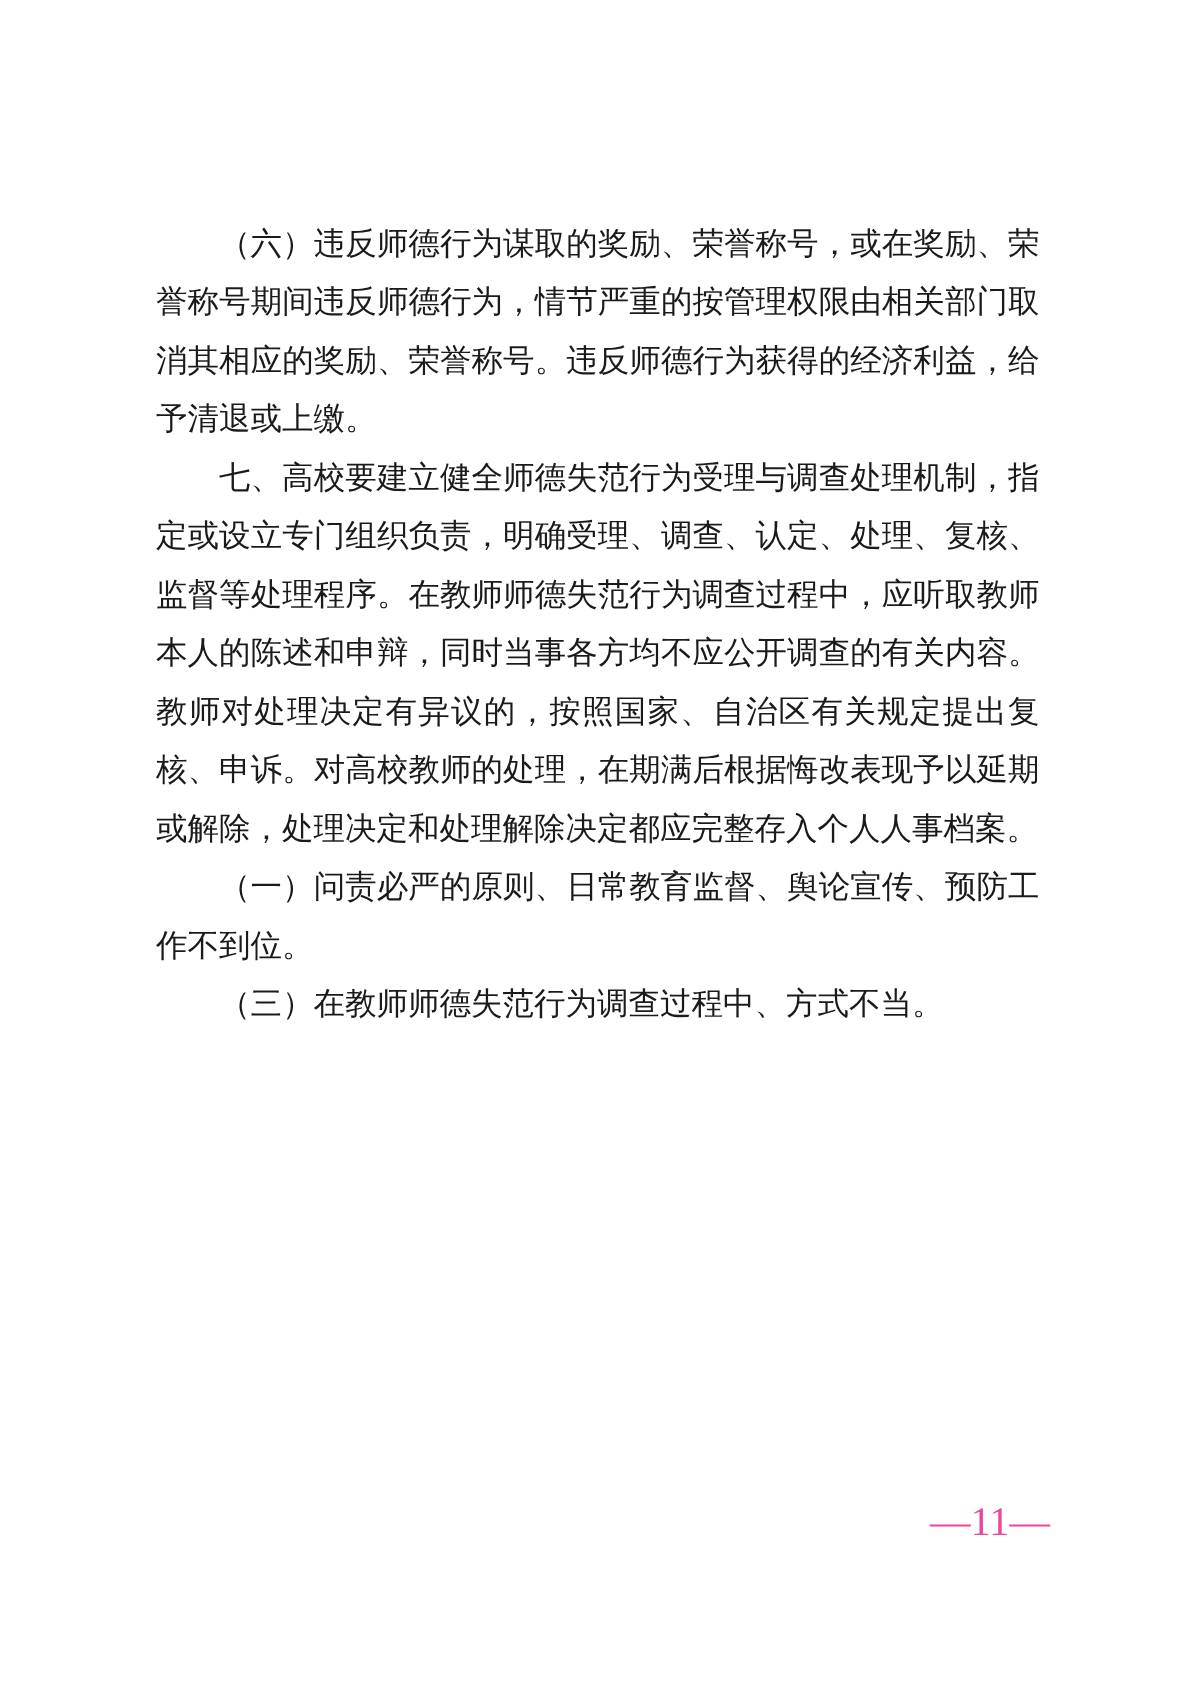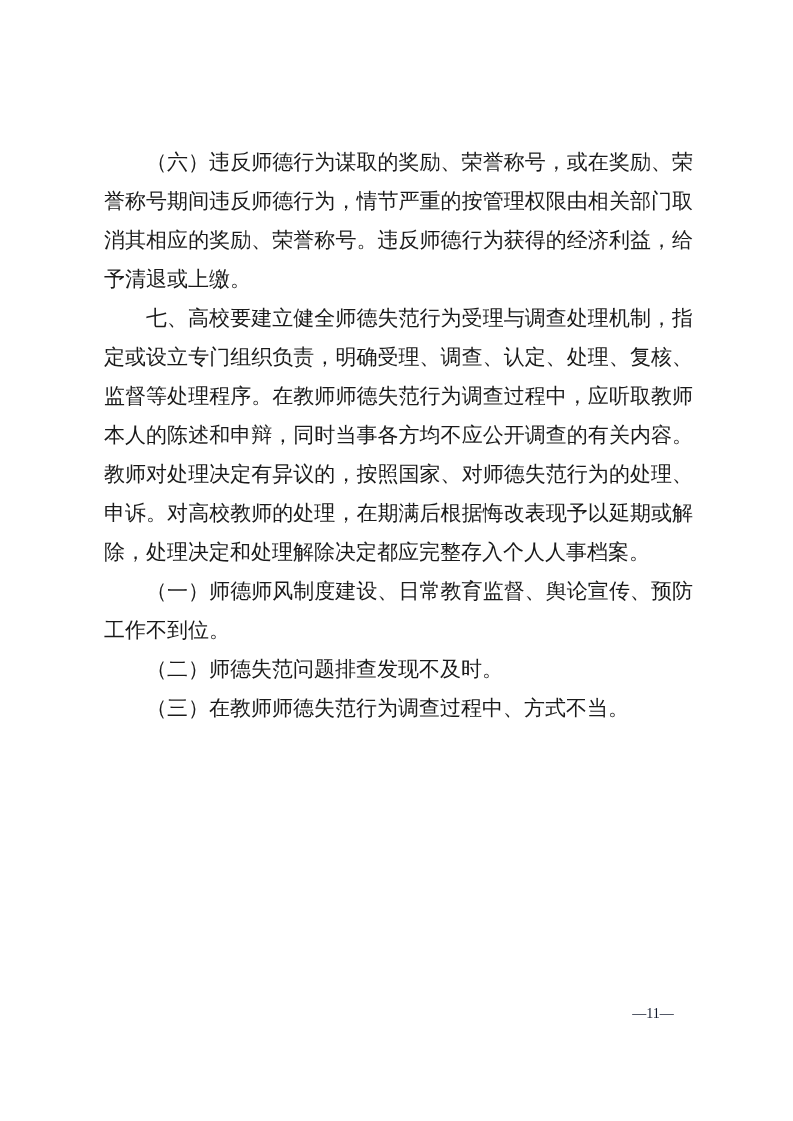--- a/index.html
+++ b/index.html
@@ -35,33 +35,32 @@
       text-justify: inter-character;
       word-break: normal;
       overflow-wrap: break-word;
       color: #1a1a1a;
     }
     .page-number {
       position: absolute;
       top: 1002px;
       left: 620px;
       width: 66px;
-      font-size: 14px;
+      font-size: 27px;
       line-height: 24px;
       text-align: center;
       letter-spacing: 0;
-      color: #0f172a;
+      color: #ec4899;
       white-space: nowrap;
     }
   </style>
 </head>
 <body>
 
 <div class="page">
   <div class="doc-body">
     <p>（六）违反师德行为谋取的奖励、荣誉称号，或在奖励、荣誉称号期间违反师德行为，情节严重的按管理权限由相关部门取消其相应的奖励、荣誉称号。违反师德行为获得的经济利益，给予清退或上缴。</p>
-    <p>七、高校要建立健全师德失范行为受理与调查处理机制，指定或设立专门组织负责，明确受理、调查、认定、处理、复核、监督等处理程序。在教师师德失范行为调查过程中，应听取教师本人的陈述和申辩，同时当事各方均不应公开调查的有关内容。教师对处理决定有异议的，按照国家、对师德失范行为的处理、申诉。对高校教师的处理，在期满后根据悔改表现予以延期或解除，处理决定和处理解除决定都应完整存入个人人事档案。</p>
-    <p>（一）师德师风制度建设、日常教育监督、舆论宣传、预防工作不到位。</p>
-    <p>（二）师德失范问题排查发现不及时。</p>
+    <p>七、高校要建立健全师德失范行为受理与调查处理机制，指定或设立专门组织负责，明确受理、调查、认定、处理、复核、监督等处理程序。在教师师德失范行为调查过程中，应听取教师本人的陈述和申辩，同时当事各方均不应公开调查的有关内容。教师对处理决定有异议的，按照国家、自治区有关规定提出复核、申诉。对高校教师的处理，在期满后根据悔改表现予以延期或解除，处理决定和处理解除决定都应完整存入个人人事档案。</p>
+    <p>（一）问责必严的原则、日常教育监督、舆论宣传、预防工作不到位。</p>
     <p>（三）在教师师德失范行为调查过程中、方式不当。</p>
   </div>
   <div class="page-number">—11—</div>
 </div>
 
 </body></html>

